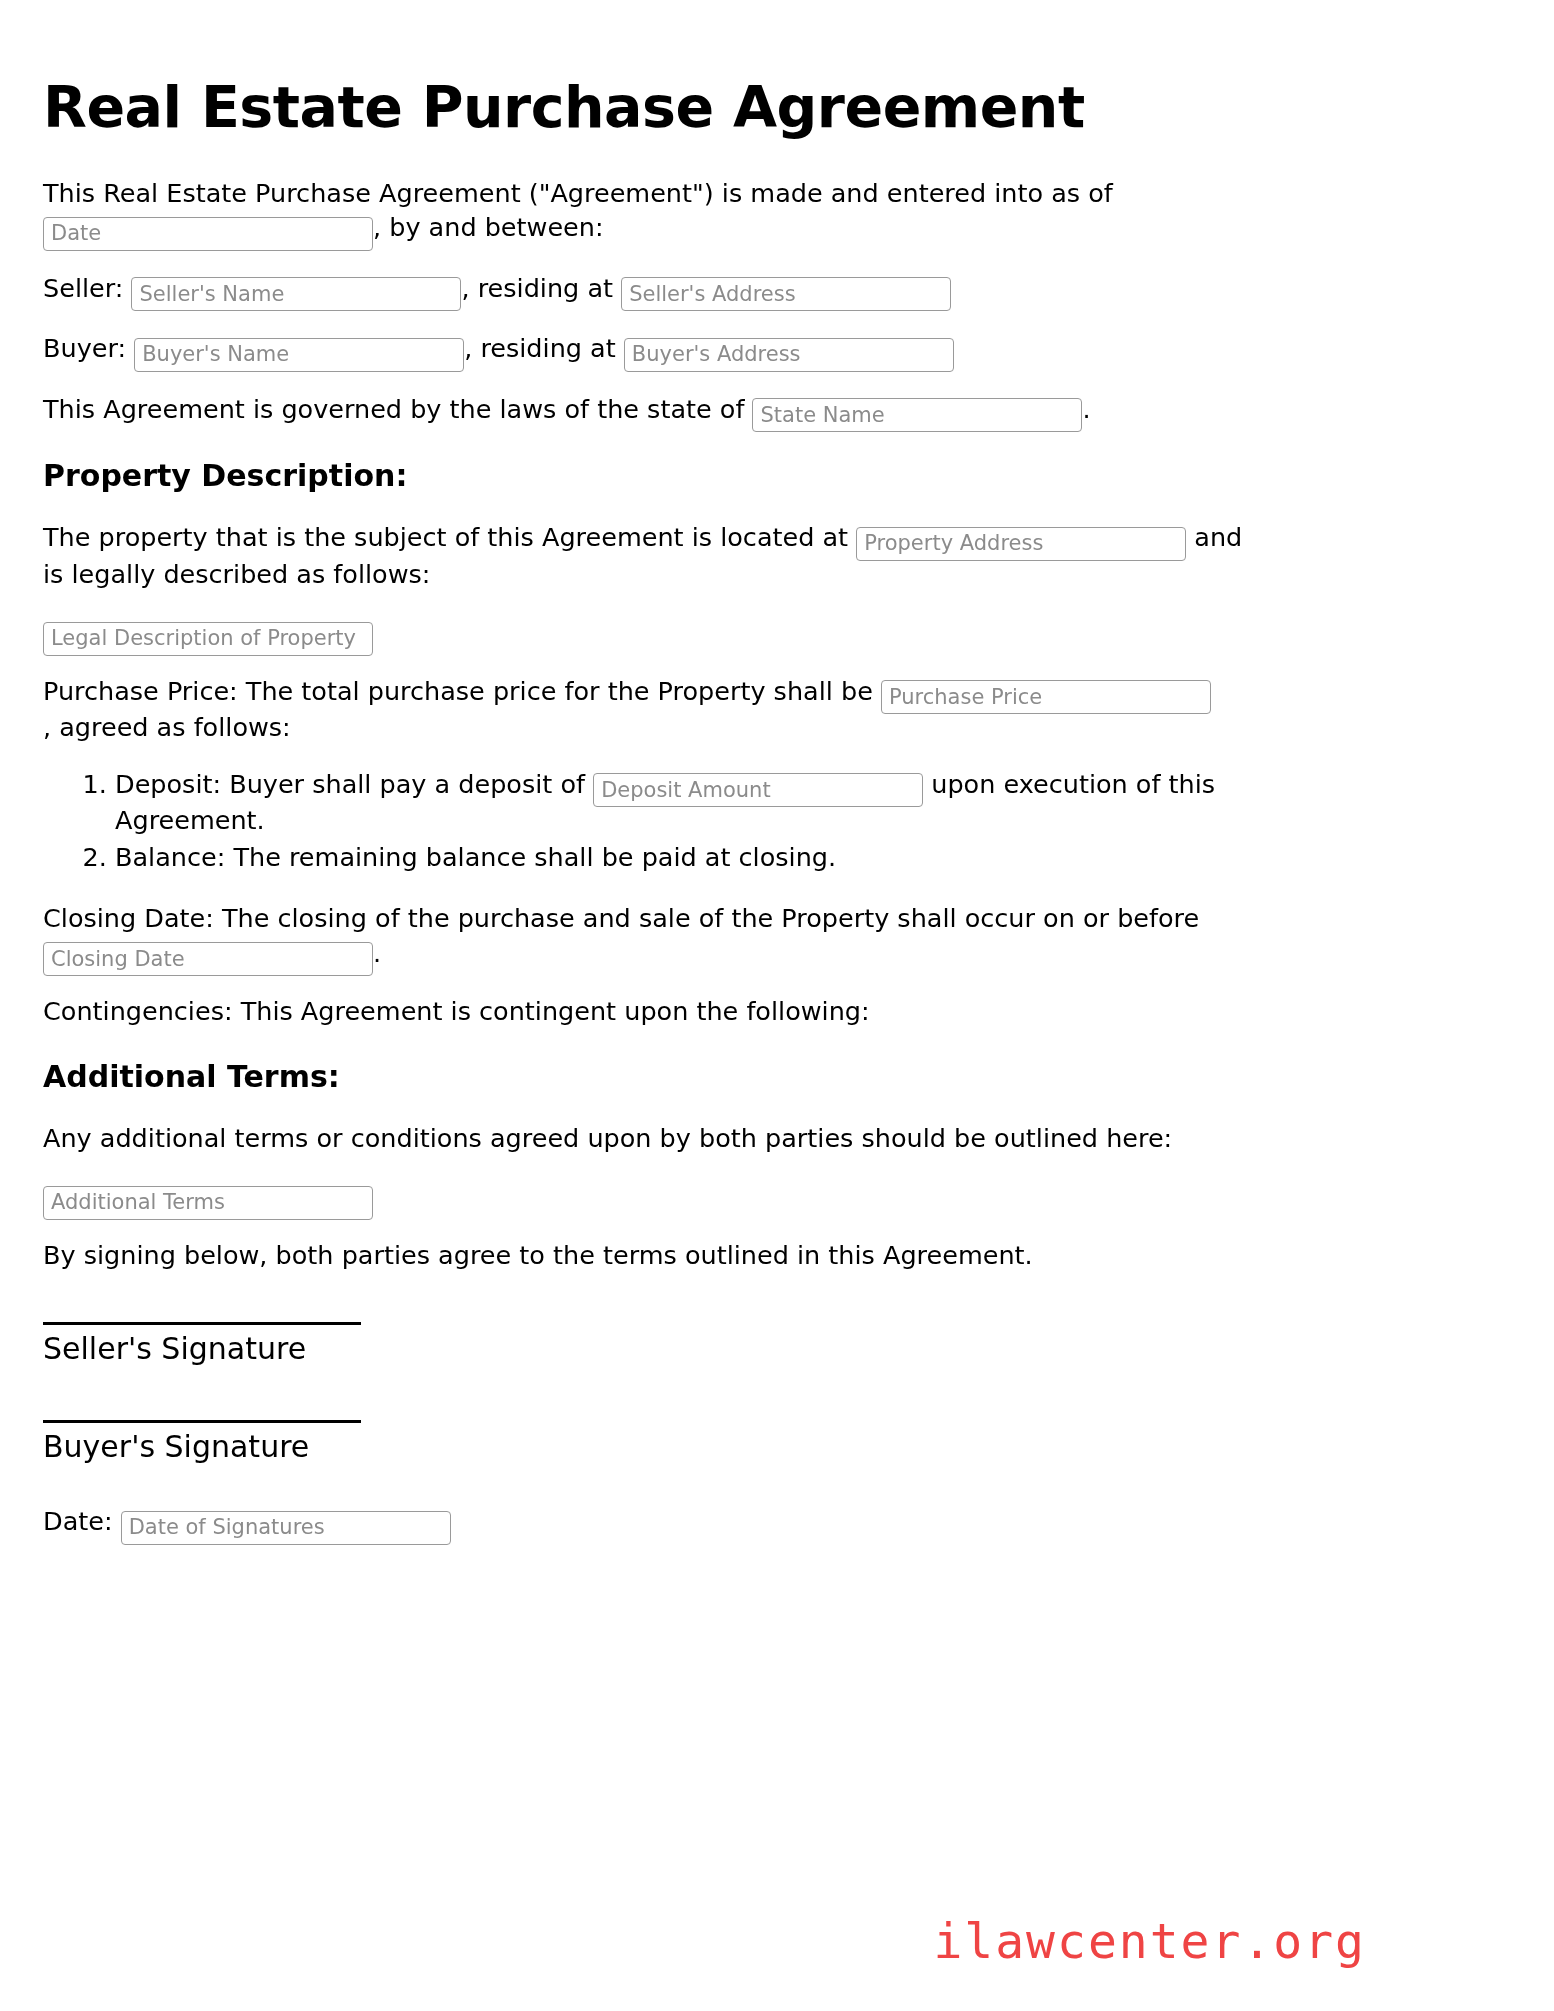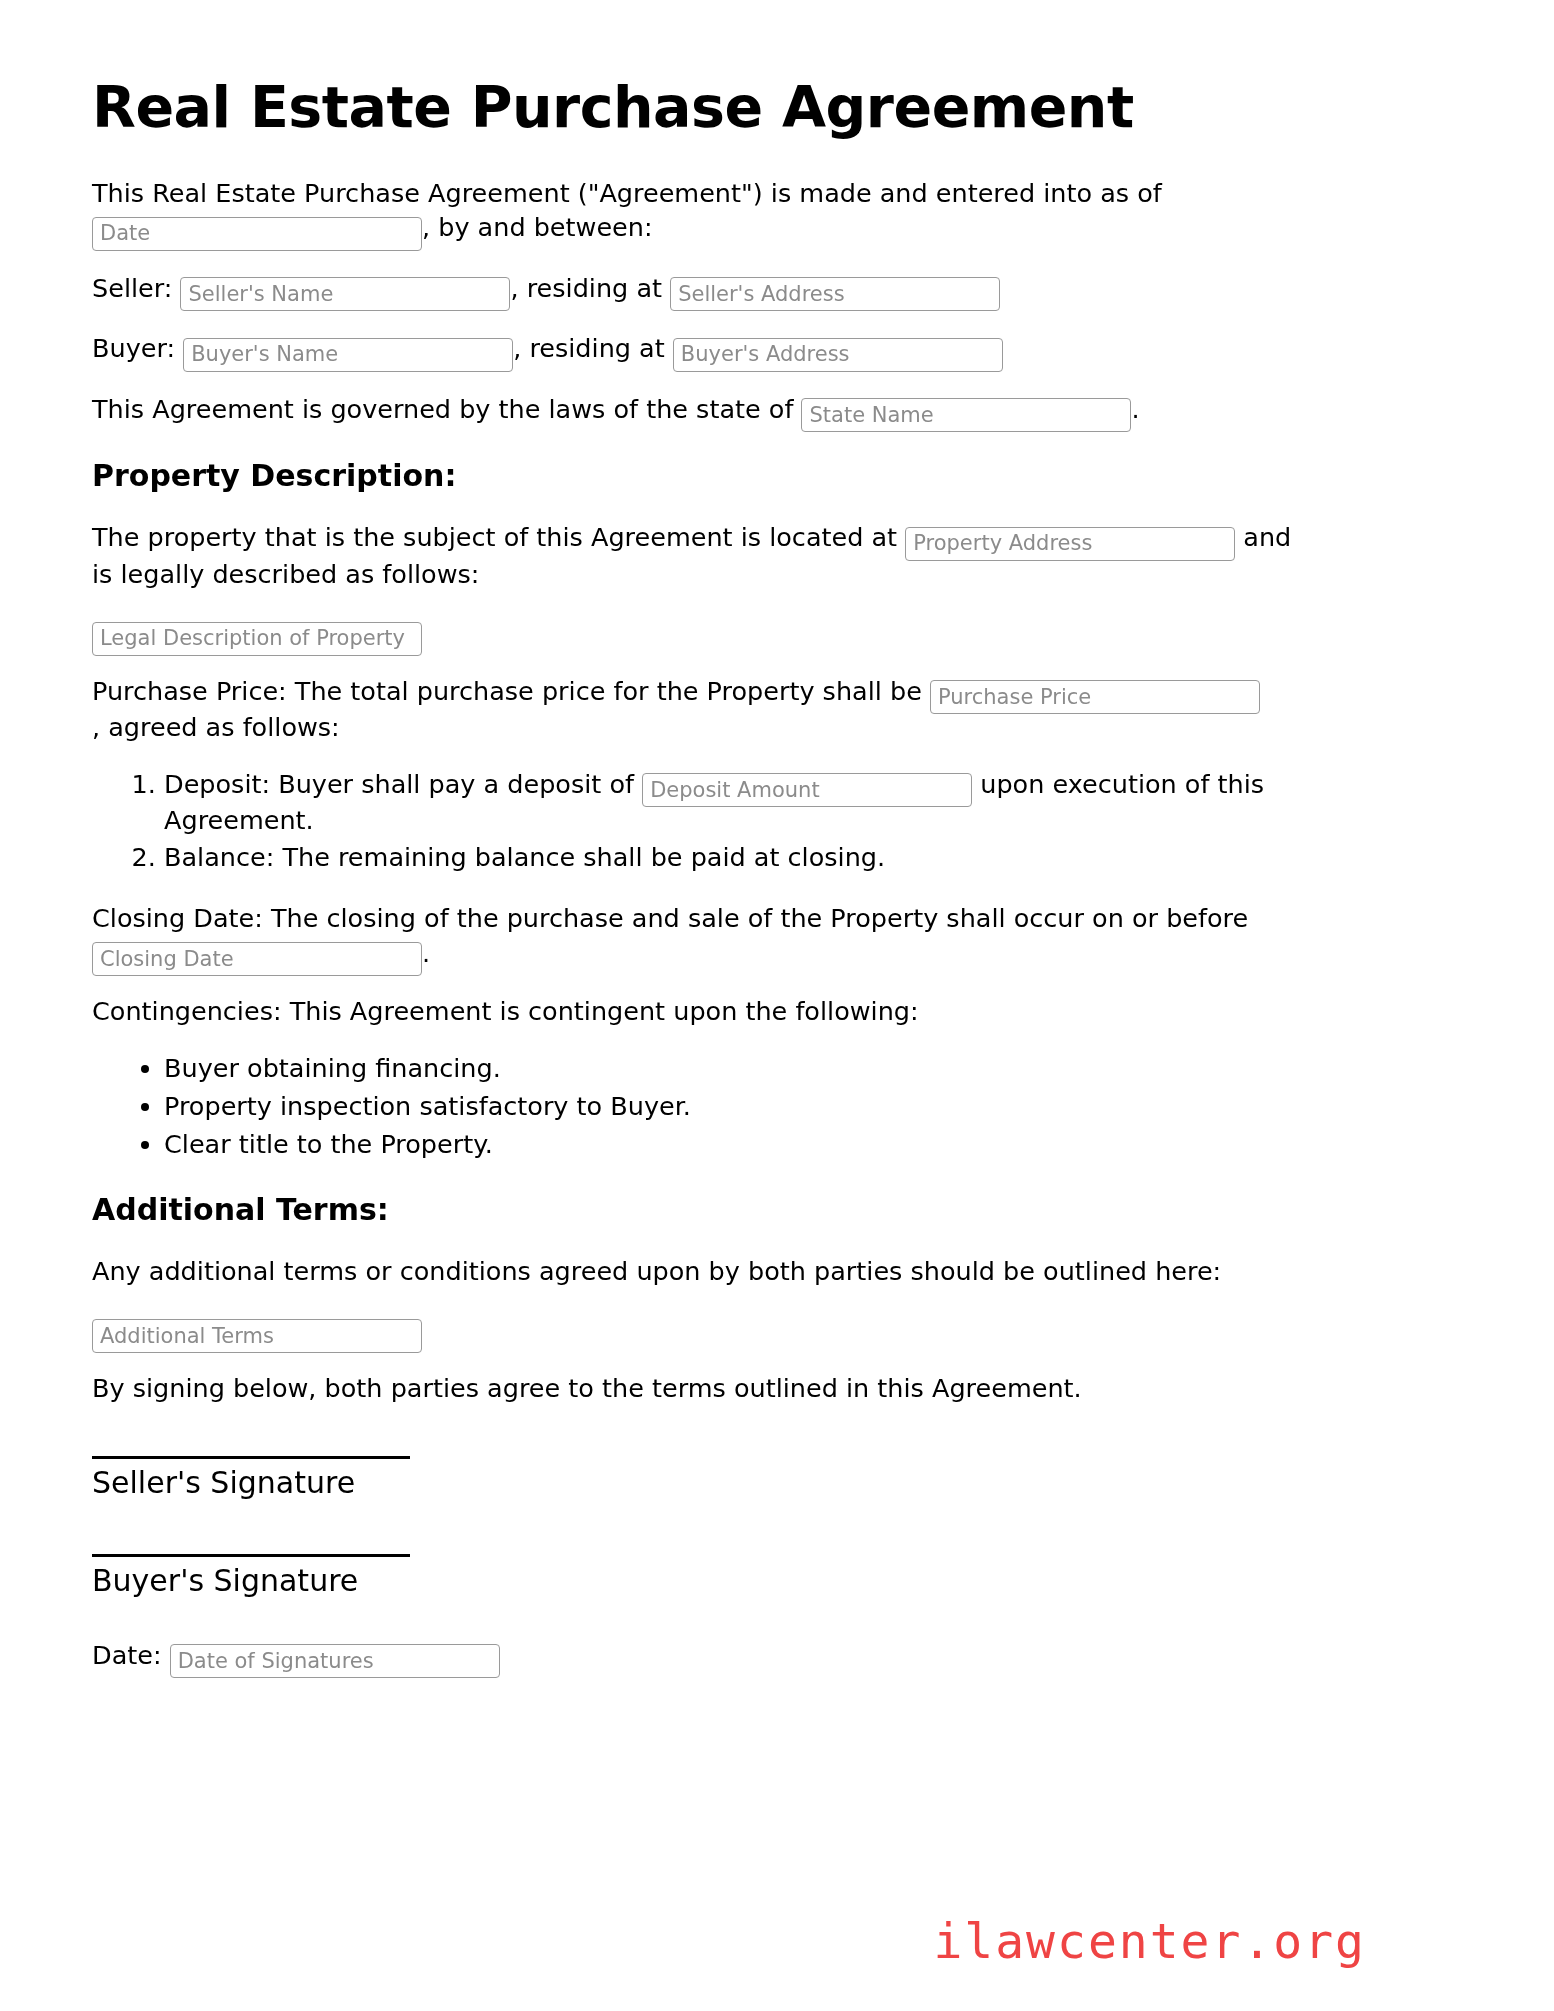--- a/index.html
+++ b/index.html
@@ -7,21 +7,21 @@
   body {
     width: 1554px;
     min-height: 2011px;
     background: #ffffff;
     font-family: "DejaVu Sans", sans-serif;
     color: #000000;
     position: relative;
     overflow: hidden;
   }
   .page {
-    padding: 78px 80px 0 92px;
+    padding: 78px 80px 0 43px;
     position: relative;
     width: 1438px;
     min-height: 2011px;
   }
   h1.doc-title {
     font-family: "DejaVu Sans", sans-serif;
     font-size: 57px;
     font-weight: bold;
     letter-spacing: -0.5px;
     margin: 0 0 38px 0;
@@ -173,25 +173,20 @@
     <strong class="lbl">Closing Date:</strong>
     <span>The closing of the purchase and sale of the Property shall occur on or before</span>
     <input class="fld w-closing" type="text" placeholder="Closing Date" style=""><span>.</span>
   </p>
 
   <p class="para">
     <strong class="lbl">Contingencies:</strong>
     <span>This Agreement is contingent upon the following:</span>
   </p>
 
-  <ul class="bullets">
-    <li>Buyer obtaining financing.</li>
-    <li>Property inspection satisfactory to Buyer.</li>
-    <li>Clear title to the Property.</li>
-  </ul>
 
   <h3 class="section">Additional Terms:</h3>
 
   <p class="para">Any additional terms or conditions agreed upon by both parties should be outlined here:</p>
 
   <p class="field-line">
     <input class="fld w-terms" type="text" placeholder="Additional Terms" style="">
   </p>
 
 

